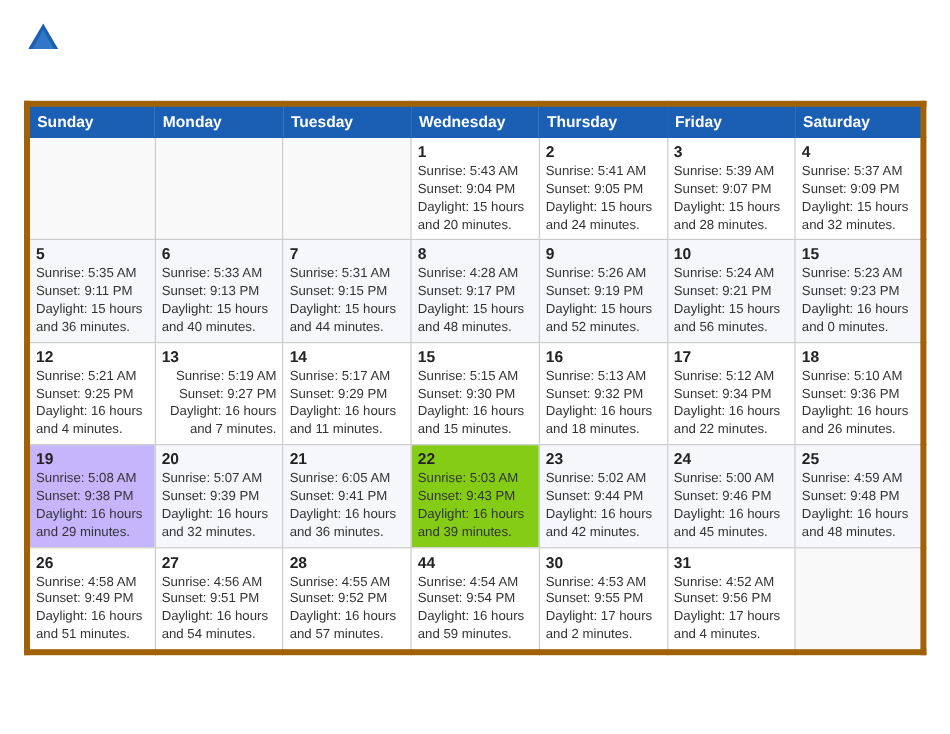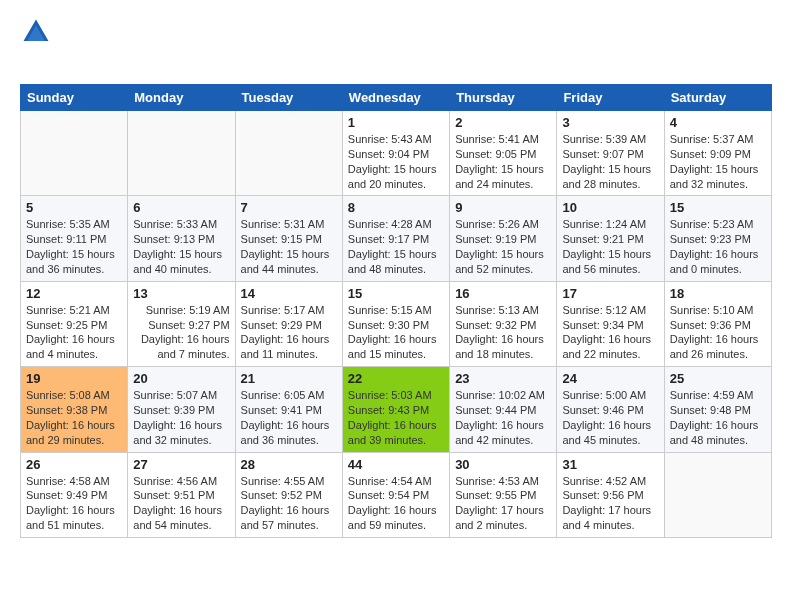--- a/index.html
+++ b/index.html
@@ -53,21 +53,21 @@
       color: #222;
       line-height: 1.1;
     }
     .location {
       font-size: 15px;
       color: #444;
     }
     .calendar {
       width: 100%;
       border-collapse: collapse;
-      border: 1px solid #a16207;
+      border: 5px solid #a16207;
       margin-top: 36px;
     }
     .calendar th {
       background: #1a5fb4;
       color: #fff;
       font-size: 13px;
       font-weight: bold;
       padding: 5px 6px;
       text-align: left;
       border: 1px solid #1a5fb4;
@@ -199,21 +199,21 @@
           </td>
           <td style="background: rgb(245, 247, 250);">
             <div class="day-num">9</div>
             <div class="day-info" style="white-space: pre-line;">Sunrise: 5:26 AM
 Sunset: 9:19 PM
 Daylight: 15 hours
 and 52 minutes.</div>
           </td>
           <td style="background: rgb(245, 247, 250);">
             <div class="day-num">10</div>
-            <div class="day-info" style="white-space: pre-line;">Sunrise: 1:24 AM
+            <div class="day-info" style="white-space: pre-line;">Sunrise: 5:24 AM
 Sunset: 9:21 PM
 Daylight: 15 hours
 and 56 minutes.</div>
           </td>
           <td style="background: rgb(245, 247, 250);">
             <div class="day-num">15</div>
             <div class="day-info" style="white-space: pre-line;">Sunrise: 5:23 AM
 Sunset: 9:23 PM
 Daylight: 16 hours
 and 0 minutes.</div>
@@ -264,21 +264,21 @@
           </td>
           <td style="background: rgb(255, 255, 255);">
             <div class="day-num">18</div>
             <div class="day-info" style="white-space: pre-line;">Sunrise: 5:10 AM
 Sunset: 9:36 PM
 Daylight: 16 hours
 and 26 minutes.</div>
           </td>
         </tr>
         <tr>
-          <td style="background: #fdba74;">
+          <td style="background: #c4b5fd;">
             <div class="day-num">19</div>
             <div class="day-info" style="white-space: pre-line;">Sunrise: 5:08 AM
 Sunset: 9:38 PM
 Daylight: 16 hours
 and 29 minutes.</div>
           </td>
           <td style="background: rgb(245, 247, 250);">
             <div class="day-num">20</div>
             <div class="day-info" style="white-space: pre-line;">Sunrise: 5:07 AM
 Sunset: 9:39 PM
@@ -294,21 +294,21 @@
           </td>
           <td style="background: #84cc16;">
             <div class="day-num">22</div>
             <div class="day-info" style="white-space: pre-line;">Sunrise: 5:03 AM
 Sunset: 9:43 PM
 Daylight: 16 hours
 and 39 minutes.</div>
           </td>
           <td style="background: rgb(245, 247, 250);">
             <div class="day-num">23</div>
-            <div class="day-info" style="white-space: pre-line;">Sunrise: 10:02 AM
+            <div class="day-info" style="white-space: pre-line;">Sunrise: 5:02 AM
 Sunset: 9:44 PM
 Daylight: 16 hours
 and 42 minutes.</div>
           </td>
           <td style="background: rgb(245, 247, 250);">
             <div class="day-num">24</div>
             <div class="day-info" style="white-space: pre-line;">Sunrise: 5:00 AM
 Sunset: 9:46 PM
 Daylight: 16 hours
 and 45 minutes.</div>

